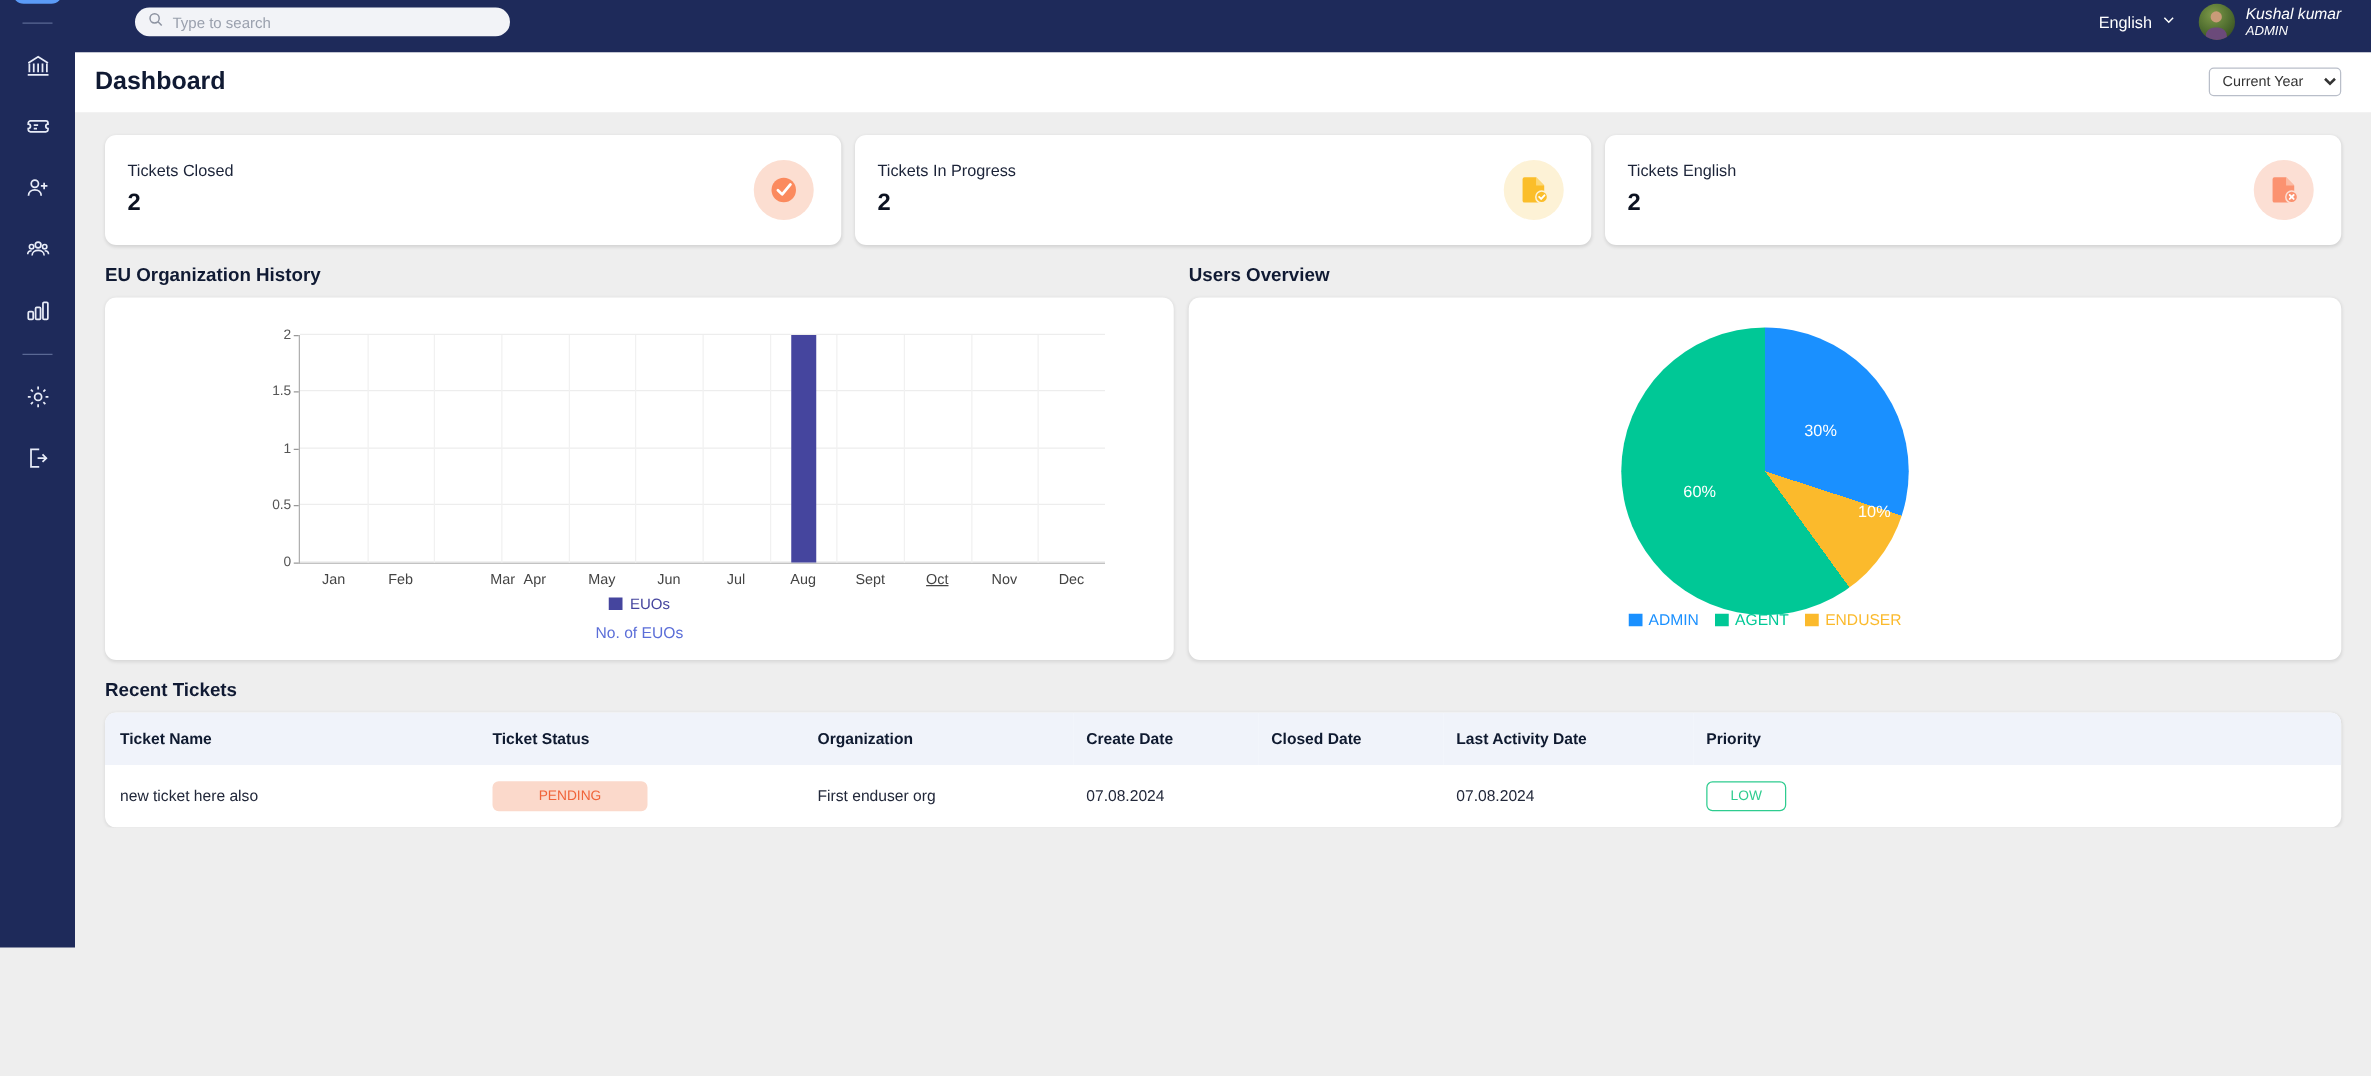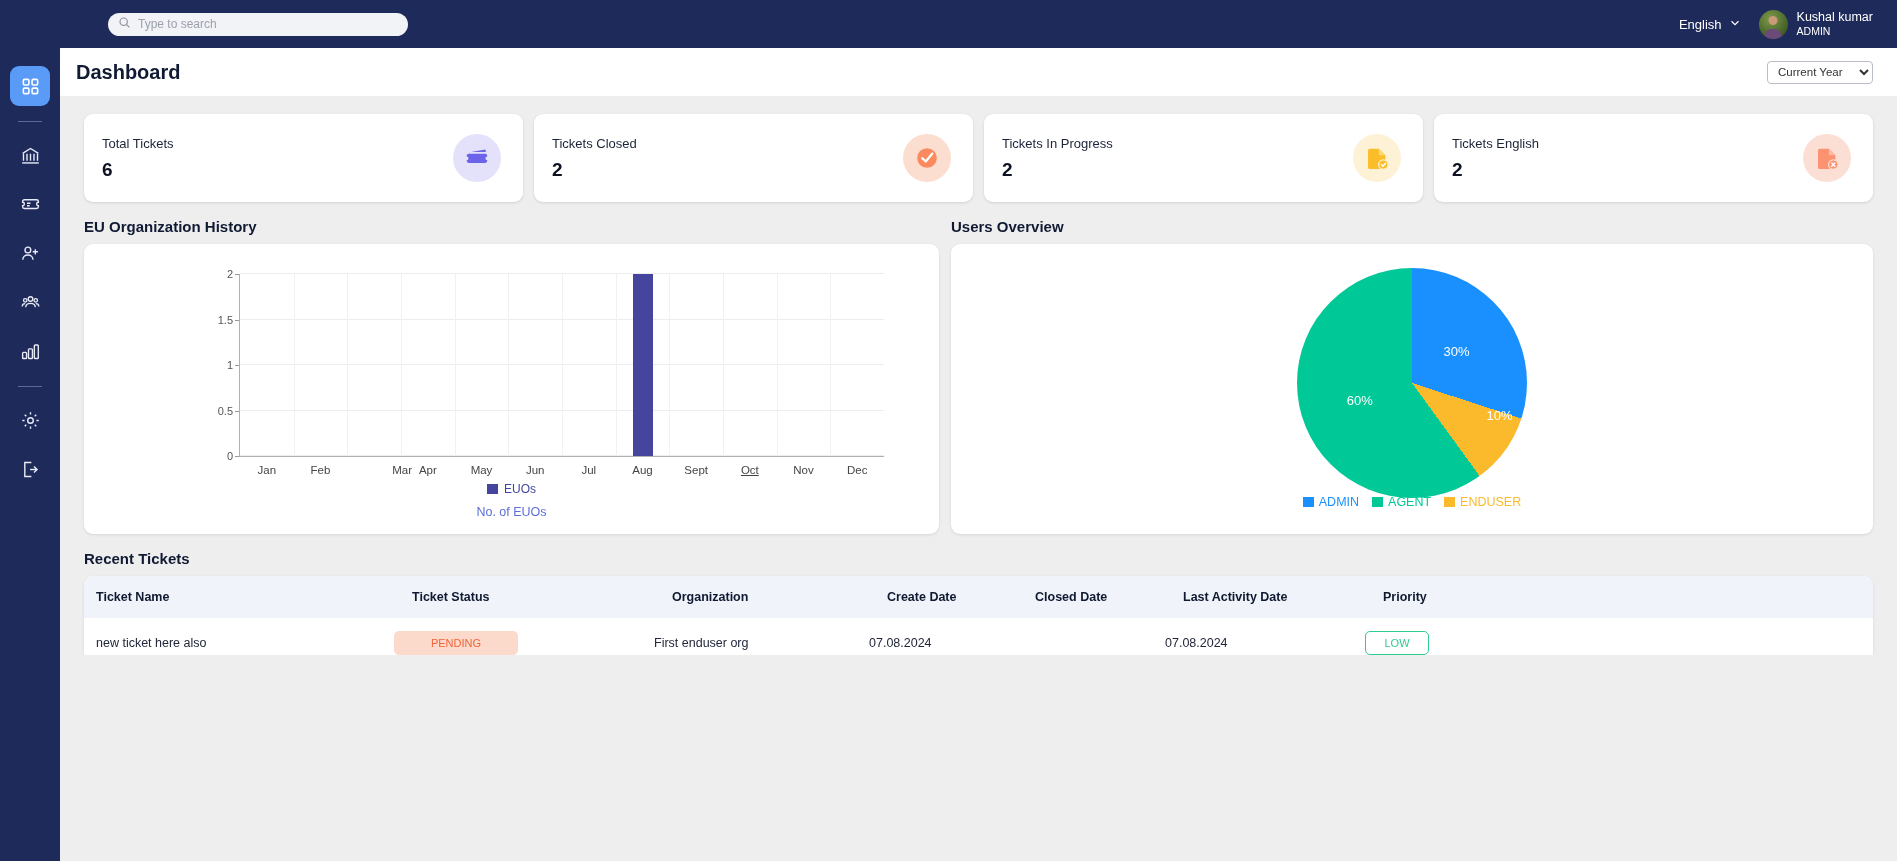--- a/index.html
+++ b/index.html
@@ -2,21 +2,21 @@
 <html><head>
 <meta charset="utf-8">
 <style>
   * { box-sizing: border-box; margin: 0; padding: 0; }
   html, body {
     width: 1897px; height: 861px;
     font-family: "Liberation Sans", sans-serif;
     background: #eeeeee;
     overflow: hidden;
   }
-  #app { position: relative; width: 1897px; height: 655px; display: flex; }
+  #app { position: relative; width: 1897px; height: 655px; display: flex; align-items: center; }
 
   
   .sidebar {
     width: 60px; height: 861px;
     background: #1e2a5a;
     display: flex; flex-direction: column; align-items: center;
     padding-top: 66px; flex: 0 0 60px;
   }
   .side-item {
     width: 40px; height: 40px; margin-bottom: 9px;
@@ -41,21 +41,21 @@
     padding: 0 10px; gap: 7px;
   }
   .search-wrap input {
     border: none; outline: none; background: transparent;
     font-size: 12px; color: #444; width: 100%;
     font-family: "Liberation Sans", sans-serif;
   }
   .search-wrap input::placeholder { color: #9aa0ad; }
   .topbar-right { margin-left: auto; display: flex; align-items: center; gap: 18px; }
   .lang { color: #fff; font-size: 13px; display: flex; align-items: center; gap: 7px; cursor: pointer; }
-  .user-box { display: flex; align-items: center; gap: 9px; cursor: pointer; }
+  .user-box { display: flex; align-items: center; gap: 9px; cursor: pointer; font-style: italic; }
   .avatar {
     width: 29px; height: 29px; border-radius: 50%;
     background: radial-gradient(circle at 40% 30%, #7f9a4a 0%, #4d6b2e 55%, #2e3f1c 100%);
     position: relative; overflow: hidden; flex: 0 0 29px;
   }
   .avatar::after {
     content: ""; position: absolute; left: 50%; bottom: -3px;
     transform: translateX(-50%); width: 17px; height: 13px;
     border-radius: 7px 7px 0 0; background: #6b4a7a;
   }
@@ -130,21 +130,21 @@
   .slice-label { position: absolute; color: #fff; font-size: 13px; transform: translate(-50%,-50%); }
   .pie-legend { position: absolute; left: 0; right: 0; bottom: 25px; display: flex;
                 justify-content: center; gap: 13px; font-size: 12.5px; }
   .pl-item { display: flex; align-items: center; gap: 5px; }
   .pl-sw { width: 11px; height: 10px; }
 
   
   .table-panel { margin-top: 0; overflow: hidden; }
   table { width: 100%; border-collapse: collapse; }
   thead tr { background: #f0f3fa; }
-  th { font-size: 12.5px; font-weight: bold; color: #0f1a30; text-align: left; padding: 14px 28px; }
+  th { font-size: 12.5px; font-weight: bold; color: #0f1a30; text-align: left; padding: 14px 10px; }
   td { font-size: 12.5px; color: #22283a; padding: 13px 10px; }
   .badge-status {
     display: inline-block; background: #fbd9cb; color: #f0643a;
     font-size: 11px; padding: 6px 0; border-radius: 5px; width: 124px; text-align: center;
   }
   .badge-prio {
     display: inline-block; border: 1px solid #2ecc8f; color: #2ecc8f; background: #fff;
     font-size: 11px; padding: 5px 0; border-radius: 5px; width: 64px; text-align: center;
   }
 </style>
@@ -265,32 +265,20 @@
 
     <div class="page-head">
       <div class="page-title">Dashboard</div>
       <select class="year-select"><option value="Current Year">Current Year</option><option value="Last Year">Last Year</option><option value="Current Month">Current Month</option><option value="Last Month">Last Month</option></select>
     </div>
 
     <div class="content">
 
       <div class="stats">
 
-        <div class="stat-card">
-          <div>
-            <div class="stat-label">Total Tickets</div>
-            <div class="stat-value">6</div>
-          </div>
-          <div class="stat-icon" style="background:#e4e2fb">
-            <svg width="26" height="26" viewBox="0 0 24 24" fill="#6c63e8">
-              <path d="M2.5 10a2 2 0 0 1 2-2h15a2 2 0 0 1 2 2v.6a1.7 1.7 0 0 0 0 3.4v.6a2 2 0 0 1-2 2h-15a2 2 0 0 1-2-2V14a1.7 1.7 0 0 0 0-3.4z"></path>
-              <path d="M5 6.6 19.8 4.2l.4 2.2H5z"></path>
-            </svg>
-          </div>
-        </div>
 
         <div class="stat-card">
           <div>
             <div class="stat-label">Tickets Closed</div>
             <div class="stat-value">2</div>
           </div>
           <div class="stat-icon" style="background:#fcded1">
             <svg width="28" height="28" viewBox="0 0 24 24" fill="none">
               <circle cx="12" cy="12" r="8.4" fill="#fb8a5e"></circle>
               <path d="M8 12.2 10.9 15 16.6 8.2" stroke="#ffffff" stroke-width="1.9" stroke-linecap="round" stroke-linejoin="round"></path>

